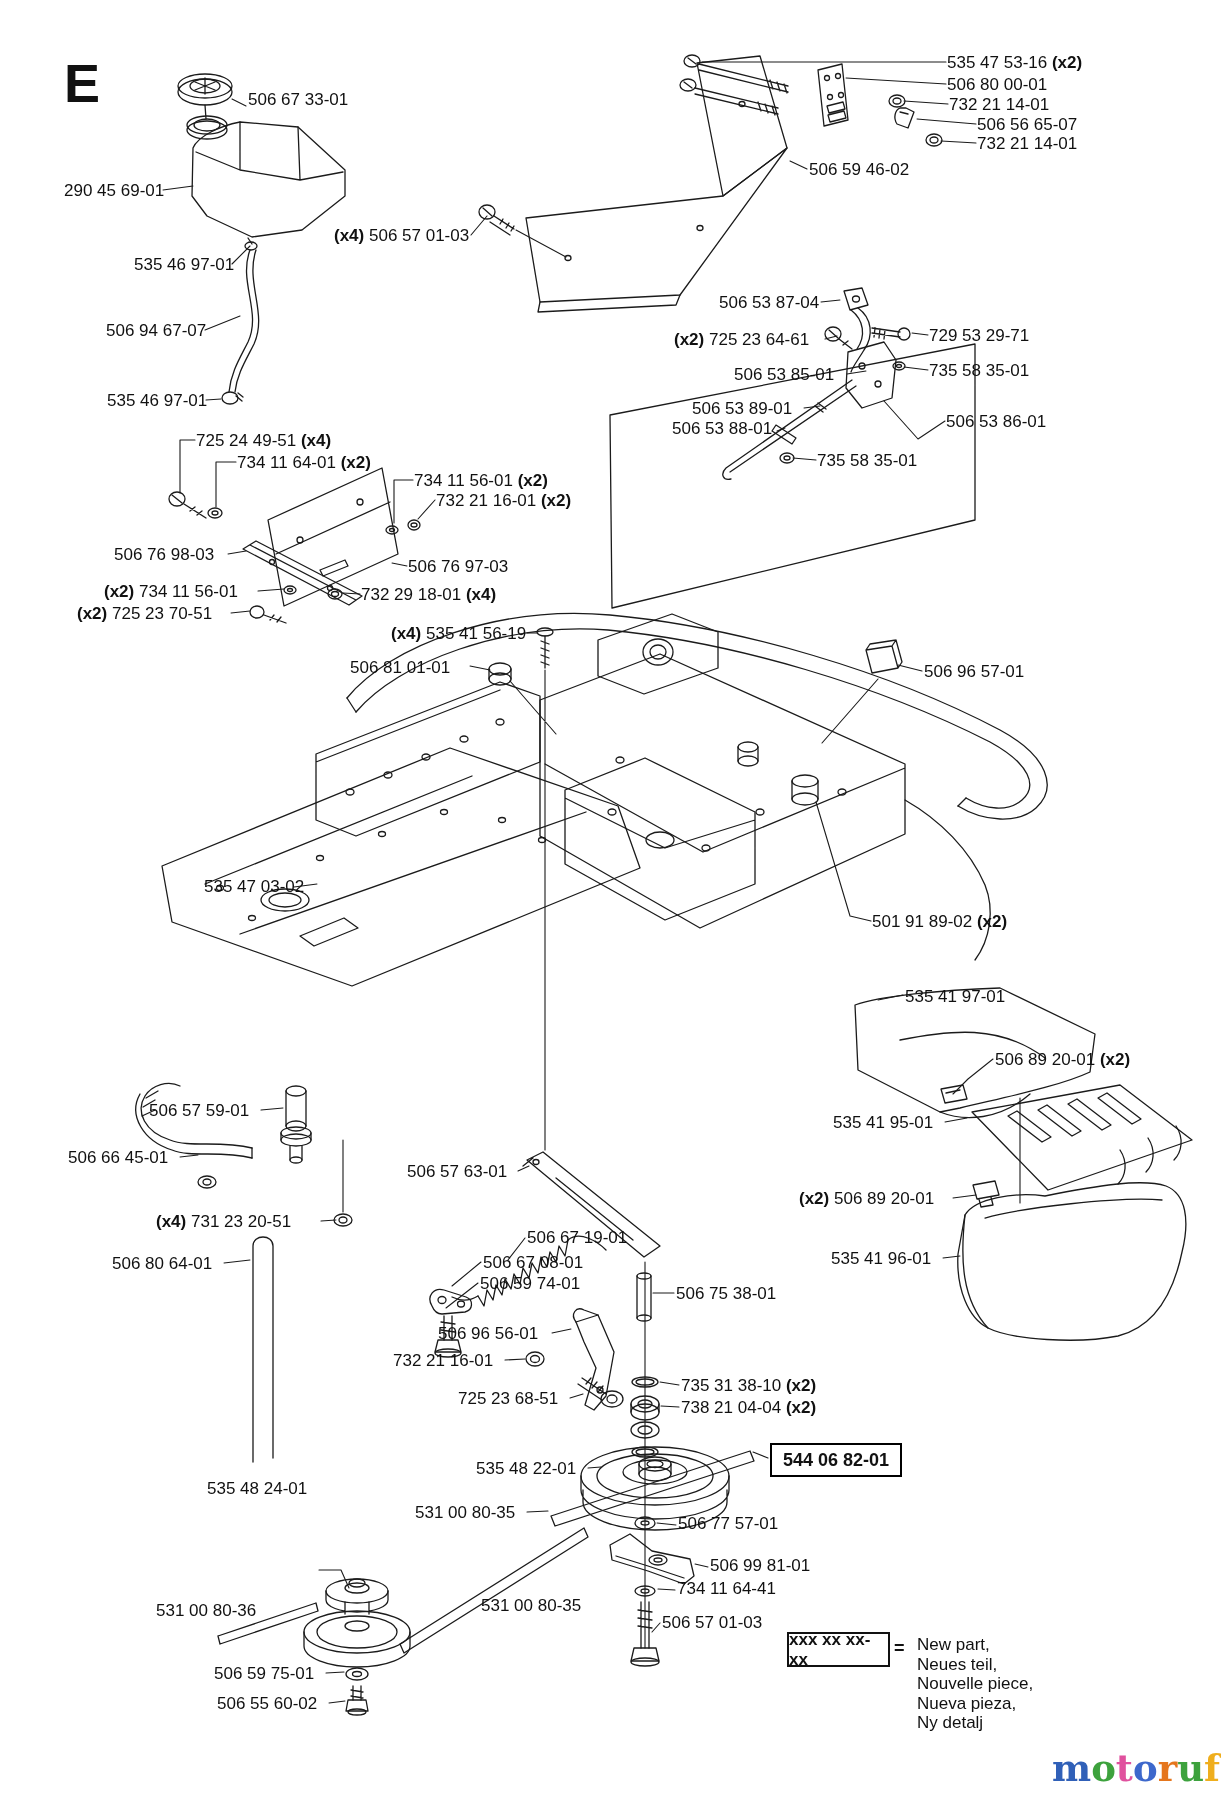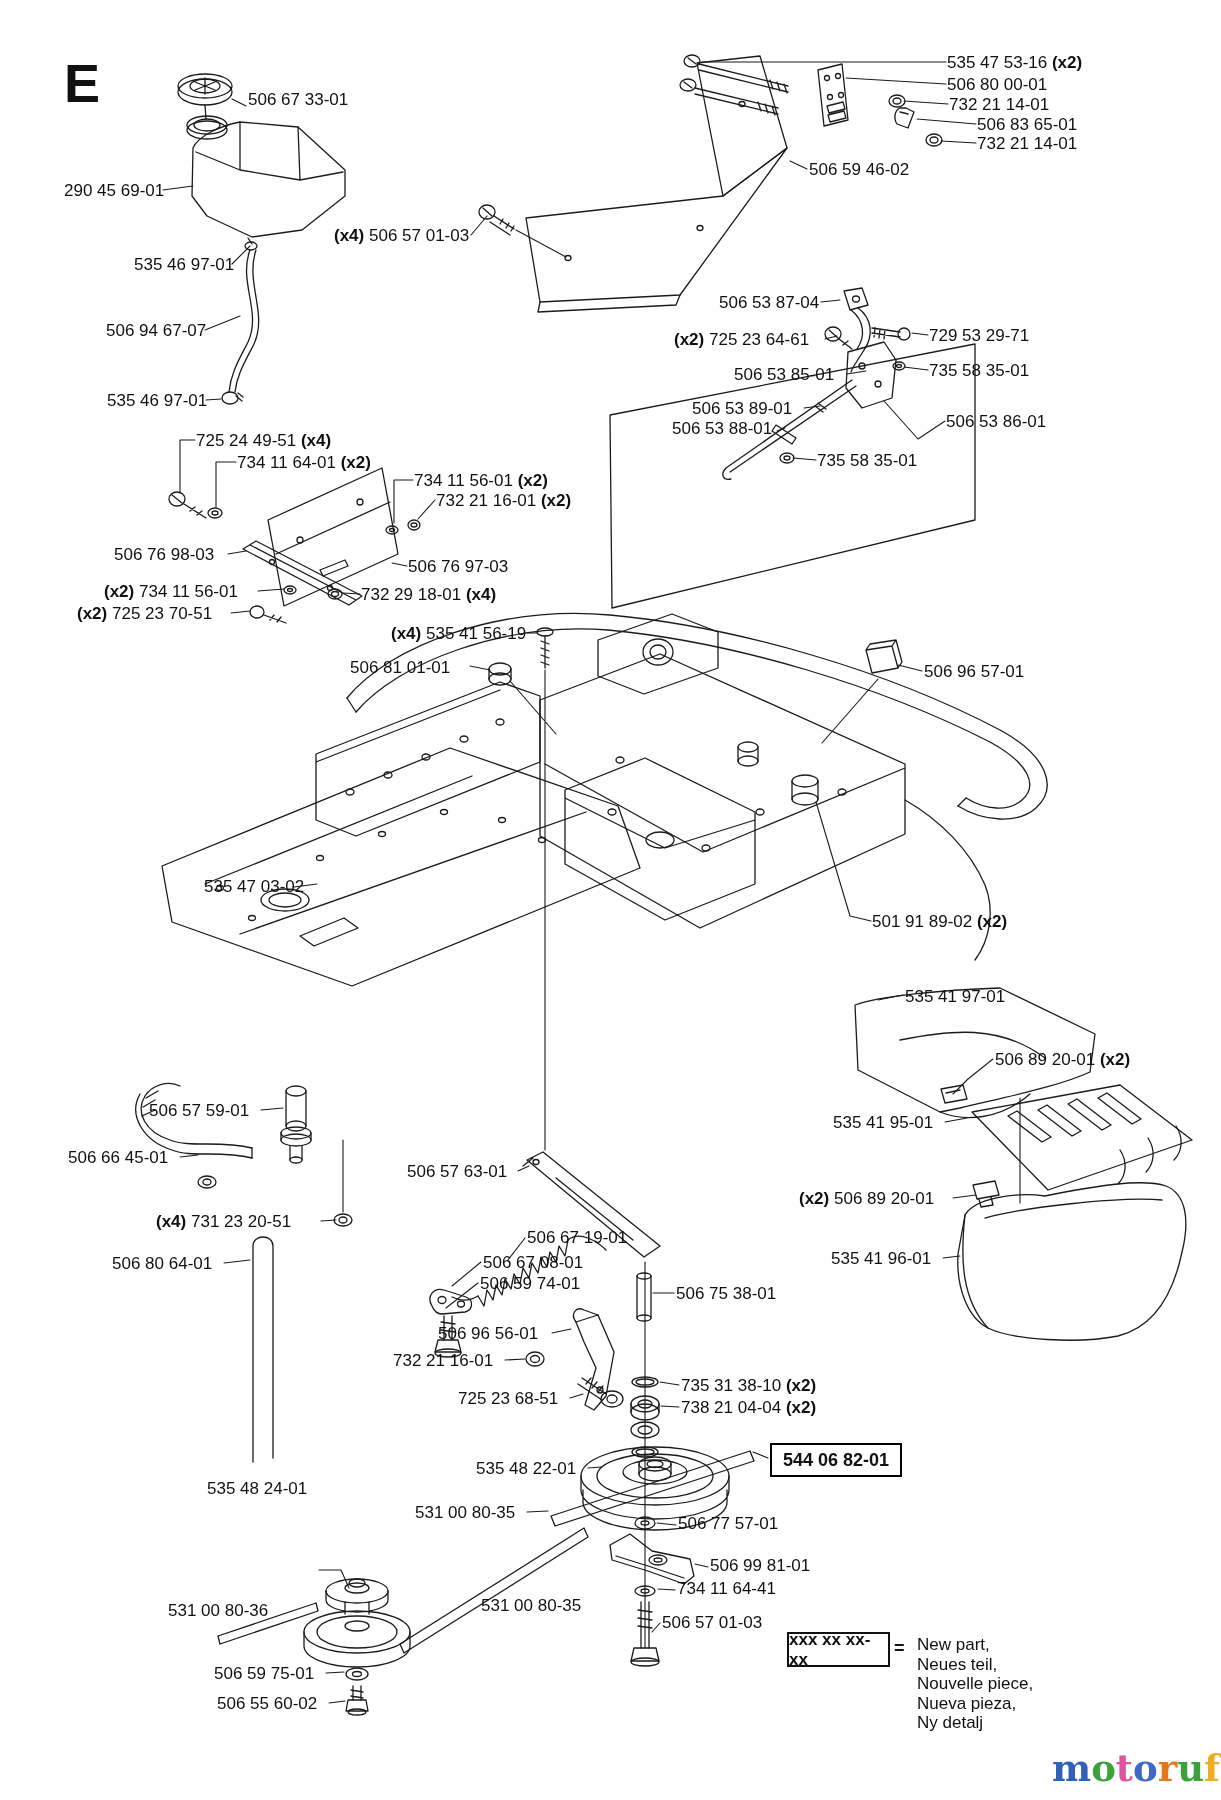--- a/index.html
+++ b/index.html
@@ -336,21 +336,21 @@
 
 <div class="lbl" style="left:248px;top:91px"><b></b><span>506 67 33-01</span><b></b></div>
 <div class="lbl" style="left:64px;top:182px"><b></b><span>290 45 69-01</span><b></b></div>
 <div class="lbl" style="left:134px;top:256px"><b></b><span>535 46 97-01</span><b></b></div>
 <div class="lbl" style="left:106px;top:322px"><b></b><span>506 94 67-07</span><b></b></div>
 <div class="lbl" style="left:107px;top:392px"><b></b><span>535 46 97-01</span><b></b></div>
 <div class="lbl" style="left:334px;top:227px"><b>(x4) </b><span>506 57 01-03</span><b></b></div>
 <div class="lbl" style="left:947px;top:54px"><b></b><span>535 47 53-16</span><b> (x2)</b></div>
 <div class="lbl" style="left:947px;top:76px"><b></b><span>506 80 00-01</span><b></b></div>
 <div class="lbl" style="left:949px;top:96px"><b></b><span>732 21 14-01</span><b></b></div>
-<div class="lbl" style="left:977px;top:116px"><b></b><span>506 83 65-01</span><b></b></div>
+<div class="lbl" style="left:977px;top:116px"><b></b><span>506 56 65-07</span><b></b></div>
 <div class="lbl" style="left:977px;top:135px"><b></b><span>732 21 14-01</span><b></b></div>
 <div class="lbl" style="left:809px;top:161px"><b></b><span>506 59 46-02</span><b></b></div>
 <div class="lbl" style="left:719px;top:294px"><b></b><span>506 53 87-04</span><b></b></div>
 <div class="lbl" style="left:674px;top:331px"><b>(x2) </b><span>725 23 64-61</span><b></b></div>
 <div class="lbl" style="left:929px;top:327px"><b></b><span>729 53 29-71</span><b></b></div>
 <div class="lbl" style="left:734px;top:366px"><b></b><span>506 53 85-01</span><b></b></div>
 <div class="lbl" style="left:929px;top:362px"><b></b><span>735 58 35-01</span><b></b></div>
 <div class="lbl" style="left:692px;top:400px"><b></b><span>506 53 89-01</span><b></b></div>
 <div class="lbl" style="left:672px;top:420px"><b></b><span>506 53 88-01</span><b></b></div>
 <div class="lbl" style="left:946px;top:413px"><b></b><span>506 53 86-01</span><b></b></div>
@@ -389,21 +389,21 @@
 <div class="lbl" style="left:681px;top:1377px"><b></b><span>735 31 38-10</span><b> (x2)</b></div>
 <div class="lbl" style="left:681px;top:1399px"><b></b><span>738 21 04-04</span><b> (x2)</b></div>
 <div class="lbl" style="left:476px;top:1460px"><b></b><span>535 48 22-01</span><b></b></div>
 <div class="lbl" style="left:415px;top:1504px"><b></b><span>531 00 80-35</span><b></b></div>
 <div class="lbl" style="left:678px;top:1515px"><b></b><span>506 77 57-01</span><b></b></div>
 <div class="lbl" style="left:710px;top:1557px"><b></b><span>506 99 81-01</span><b></b></div>
 <div class="lbl" style="left:677px;top:1580px"><b></b><span>734 11 64-41</span><b></b></div>
 <div class="lbl" style="left:481px;top:1597px"><b></b><span>531 00 80-35</span><b></b></div>
 <div class="lbl" style="left:662px;top:1614px"><b></b><span>506 57 01-03</span><b></b></div>
 <div class="lbl" style="left:207px;top:1480px"><b></b><span>535 48 24-01</span><b></b></div>
-<div class="lbl" style="left:168px;top:1602px"><b></b><span>531 00 80-36</span><b></b></div>
+<div class="lbl" style="left:156px;top:1602px"><b></b><span>531 00 80-36</span><b></b></div>
 <div class="lbl" style="left:214px;top:1665px"><b></b><span>506 59 75-01</span><b></b></div>
 <div class="lbl" style="left:217px;top:1695px"><b></b><span>506 55 60-02</span><b></b></div>
 
 <div class="hl-box">544 06 82-01</div>
 
 <div class="legend-box">xxx xx xx-xx</div>
 <div class="legend-eq">=</div>
 <div class="legend-lines">
   <div>New part,</div>
   <div>Neues teil,</div>

